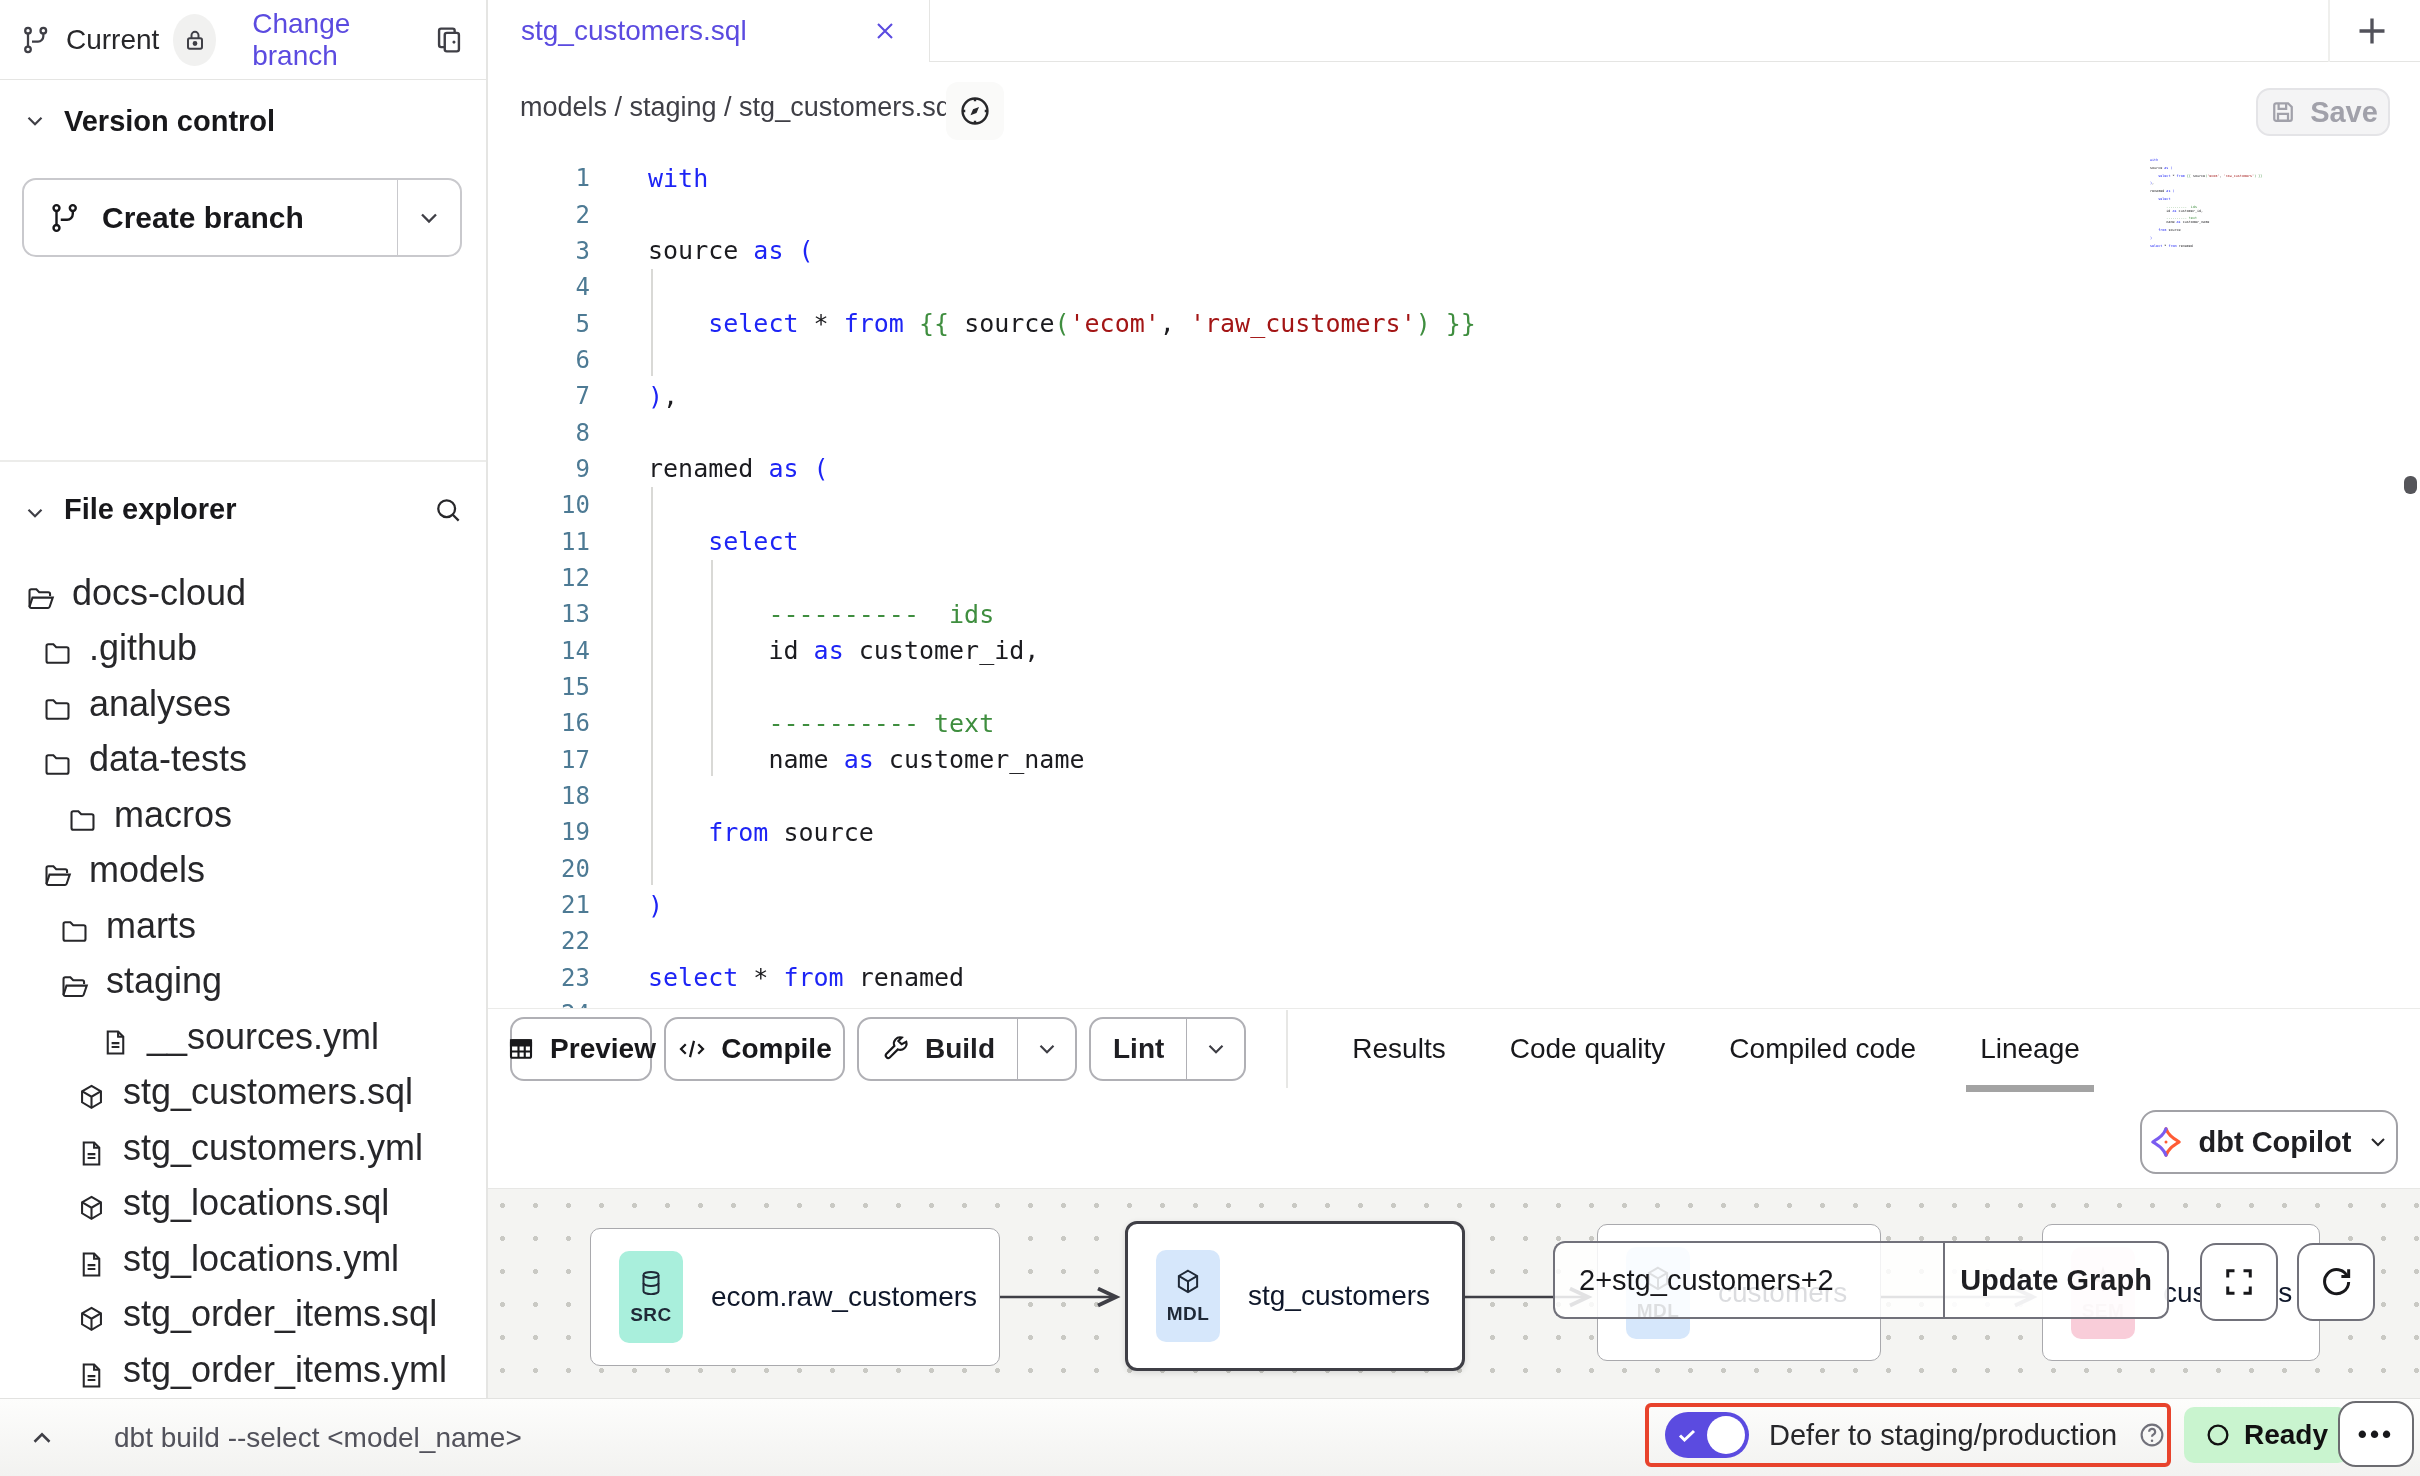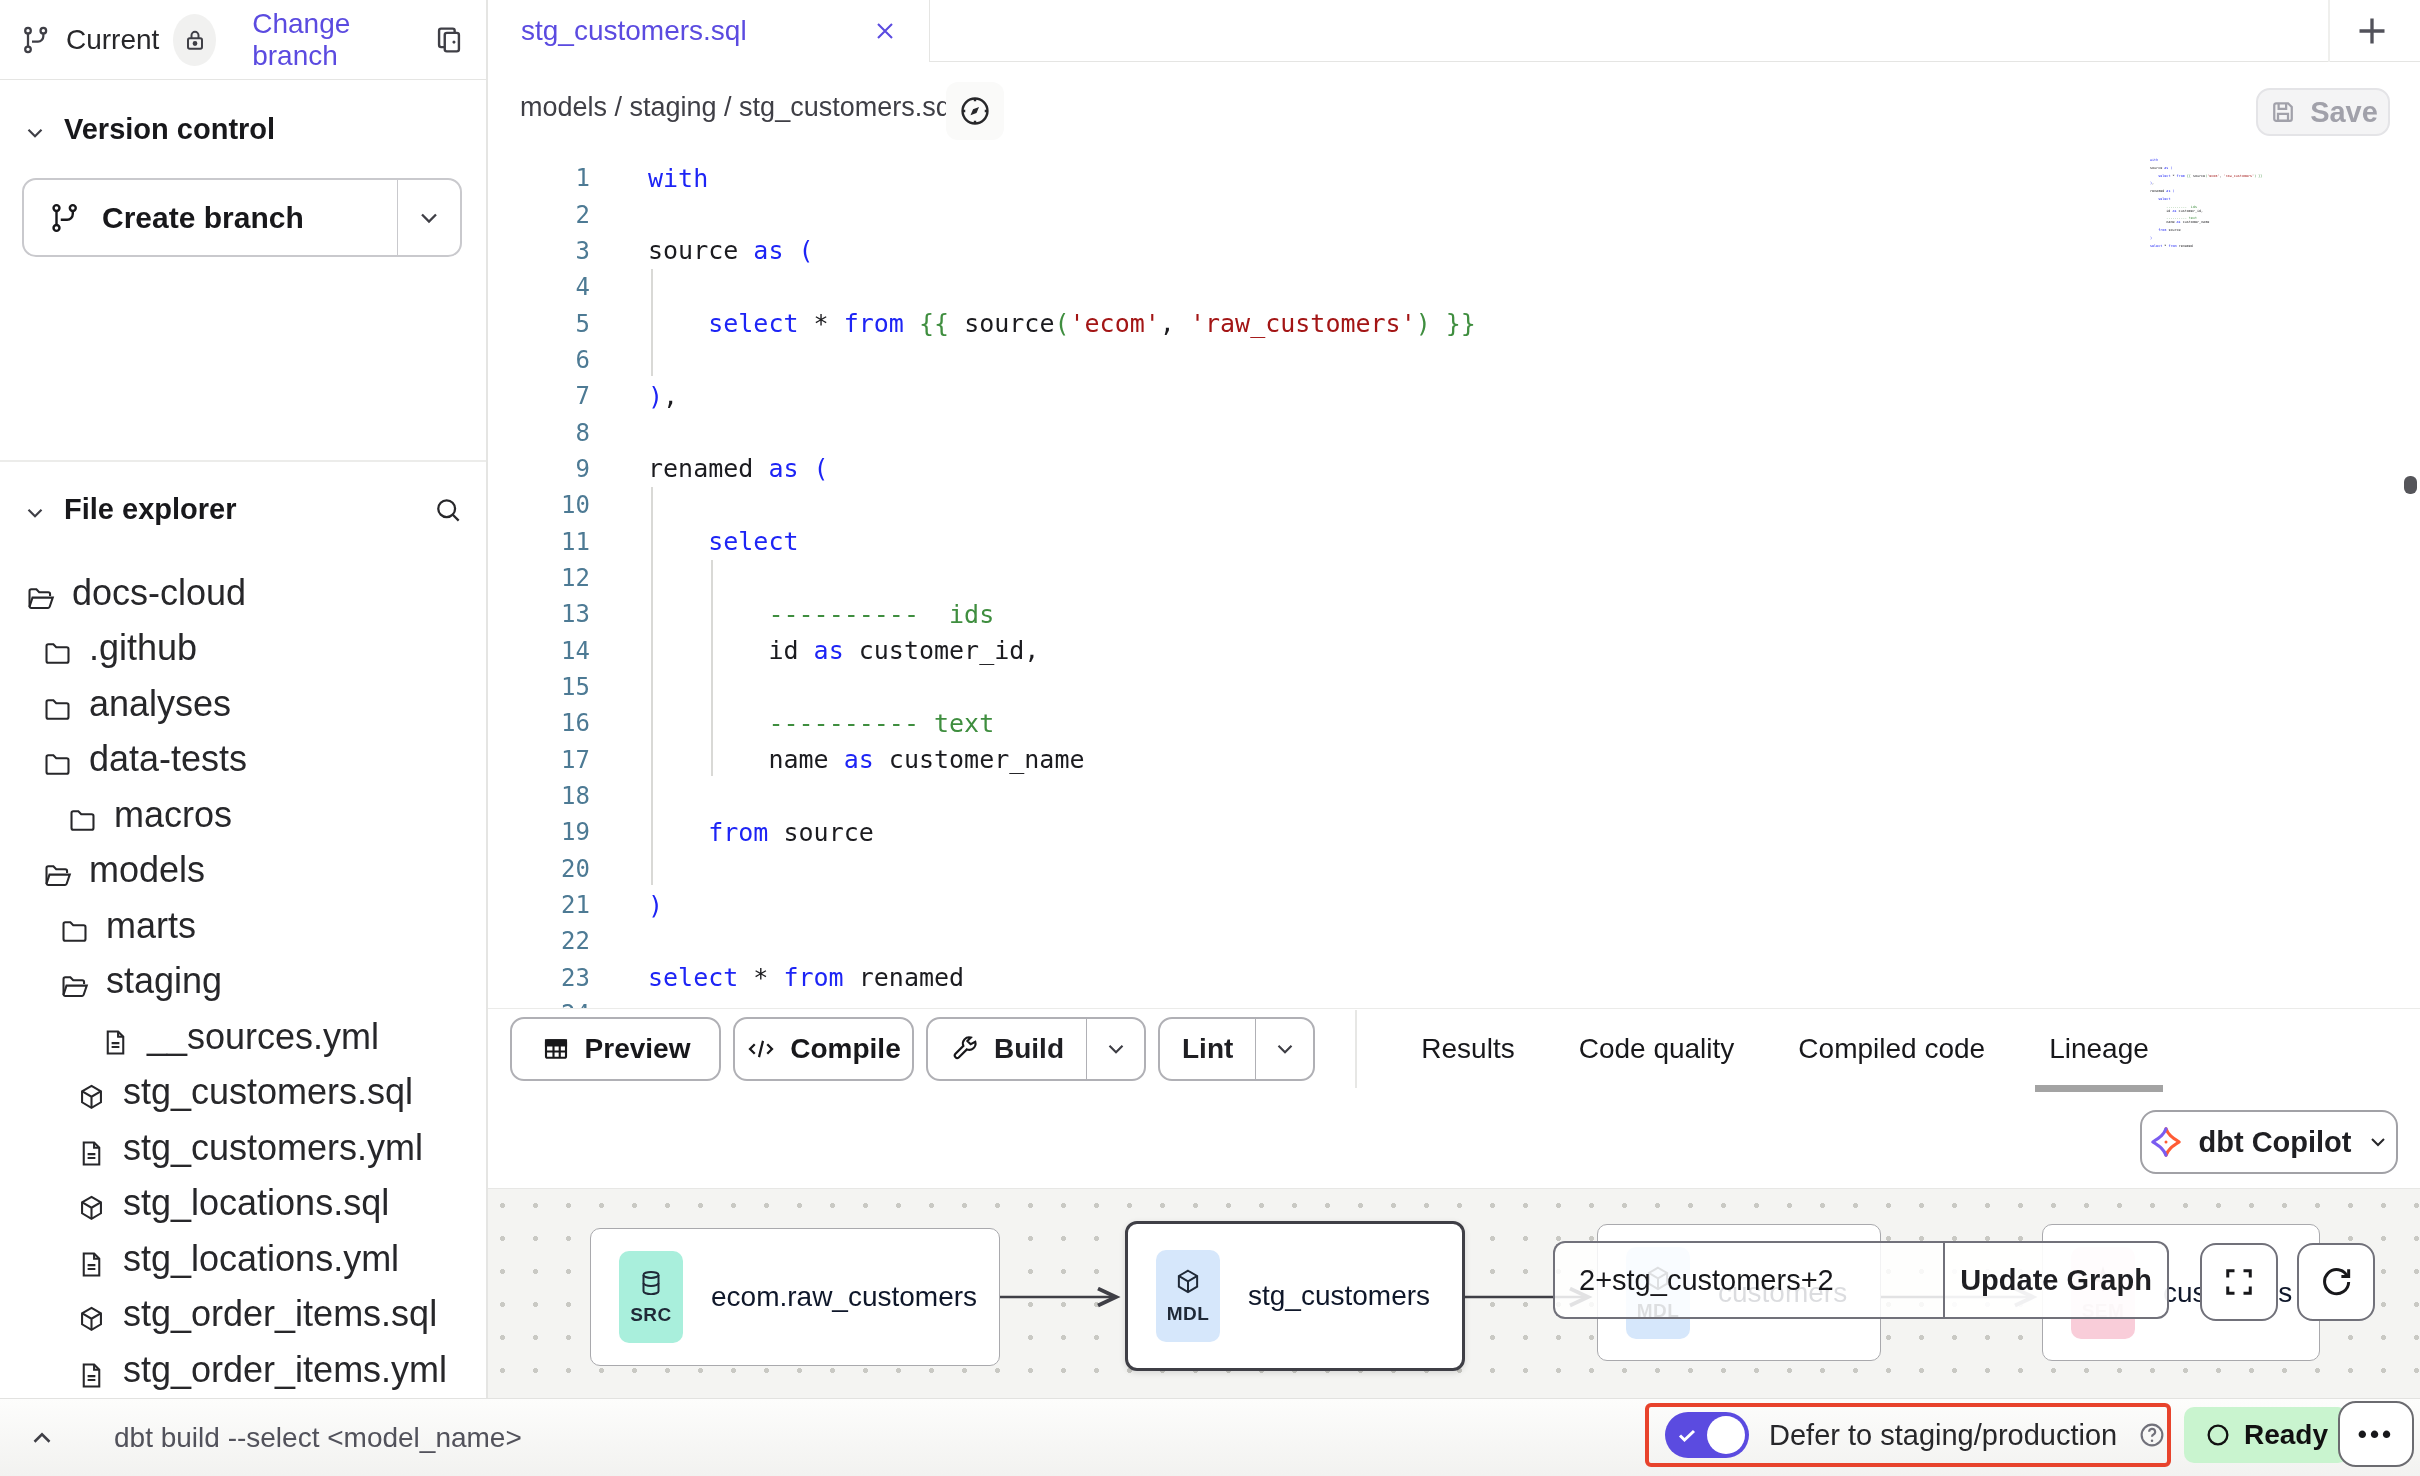--- a/index.html
+++ b/index.html
@@ -17,21 +17,21 @@
 
   
   #sidebar-top{left:0;top:0;width:486px;height:80px;border-bottom:1.5px solid var(--border);
     display:flex;align-items:center;padding:0 20px;gap:14px;background:#fff;z-index:5;}
   #current-label{font-size:28px;color:#27272a;}
   #lock-chip{width:52px;height:52px;border-radius:50%;background:#f1f1f0;display:flex;align-items:center;justify-content:center;}
   #change-branch{color:var(--accent);font-size:28px;font-weight:500;margin-left:22px;cursor:pointer;}
   #copy-branch{margin-left:8px;}
   #sidebar-border{left:486px;top:0;width:1.5px;height:1398px;background:var(--border);z-index:6;}
 
-  #vc-header{left:0;top:96px;width:545px;height:50px;display:flex;align-items:flex-end;gap:16px;padding:0 22px;}
+  #vc-header{left:0;top:96px;width:545px;height:50px;display:flex;align-items:center;gap:16px;padding:0 22px;}
   .section-title{font-size:29px;font-weight:700;color:#18181b;}
   #create-branch{left:22px;top:178px;width:440px;height:79px;border:2px solid #c9c9cd;border-radius:14px;
     display:flex;align-items:stretch;background:#fff;overflow:hidden;}
   #create-branch-main{flex:1;display:flex;align-items:center;gap:20px;padding:0 24px;border-right:1.5px solid #c9c9cd;}
   #create-branch-label{font-size:30px;font-weight:600;color:#18181b;}
   #create-branch-chevron{width:62px;display:flex;align-items:center;justify-content:center;}
 
   #fe-divider{left:0;top:460px;width:486px;height:1.5px;background:#ececea;}
   #fe-header{left:0;top:470px;width:486px;height:56px;display:flex;align-items:flex-end;gap:16px;padding:0 22px;}
   #fe-search{margin-left:auto;}
@@ -554,21 +554,21 @@
         <span class="ct"><span class="tok-k">select</span><span class="tok-t"> * </span><span class="tok-k">from</span><span class="tok-t"> renamed</span></span>
       </div>
       <div class="line">
         <span class="ct"></span>
       </div>
     </div>
   <div id="scroll-thumb"></div>
 </div>
 
 <div class="abs" id="toolbar">
-  <div class="tbtn" style="width:211px;">
+  <div class="tbtn" style="width:142px;">
     <span class="ico">
       <svg viewBox="0 0 24 24" fill="none" stroke="#18181b" stroke-width="1.7">
           <rect x="4" y="5" width="16" height="14" rx="1.3"></rect>
           <path d="M4 5h16v4.2H4z" fill="#18181b"></path>
           <path d="M4 14h16M10 9.2V19M15 9.2V19"></path>
         </svg>
     </span>
     <span>Preview</span>
   </div>
   <div class="tbtn" style="width:181px;">

